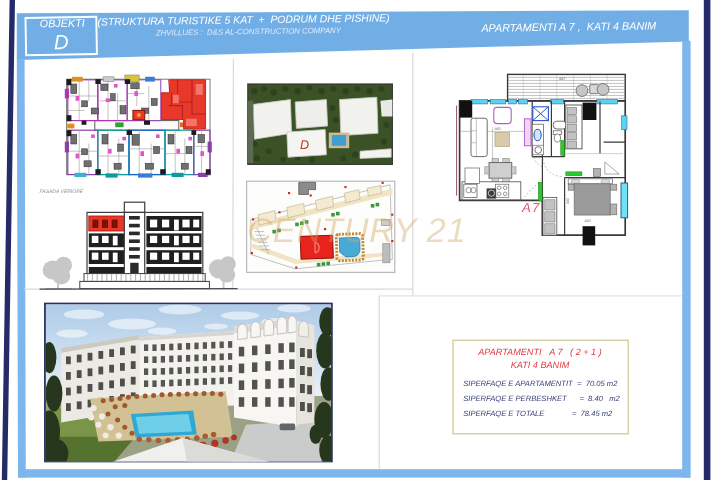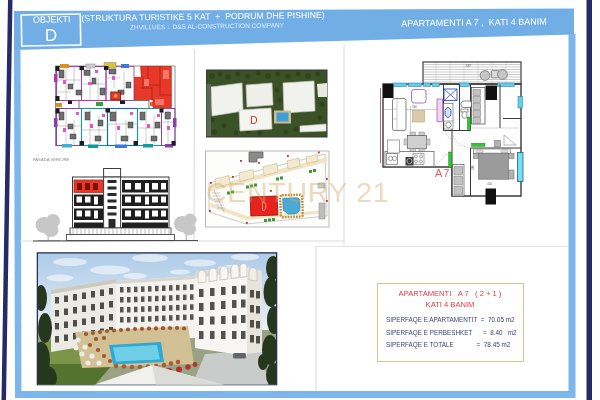--- a/index.html
+++ b/index.html
@@ -1,16 +1,16 @@
 <!DOCTYPE html>
 <html><head>
 <meta charset="utf-8">
 <style>
   html,body{margin:0;padding:0;background:#ffffff;}
-  #page{position:relative;width:600px;height:400px;overflow:hidden;background:#ffffff;font-family:"Liberation Sans",sans-serif;}
+  #page{position:relative;width:600px;height:400px;overflow:hidden;background:#ffffff;font-family:"Liberation Sans",sans-serif;font-style:italic;}
   svg{display:block;}
 </style>
 </head>
 <body>
 <div id="page">
 <svg width="600" height="400" viewBox="0 0 600 400" xmlns="http://www.w3.org/2000/svg">
 
 <rect x="0" y="0" width="600" height="400" fill="#ffffff"></rect>
 
 <polygon points="8,0 12.5,0 6,400 1.5,400" fill="#252a68"></polygon>

